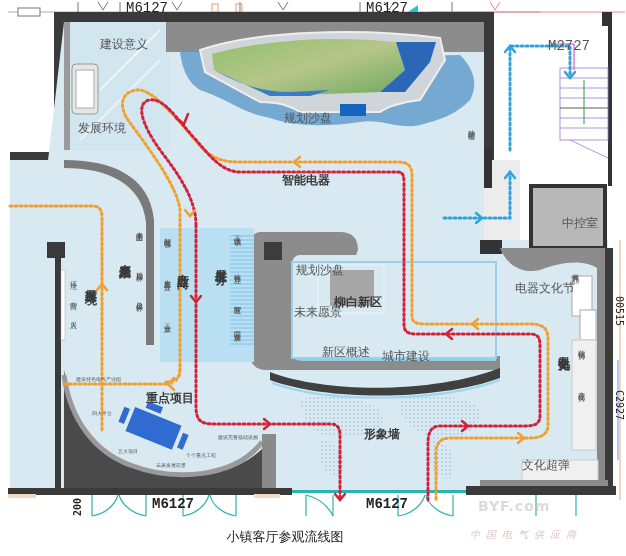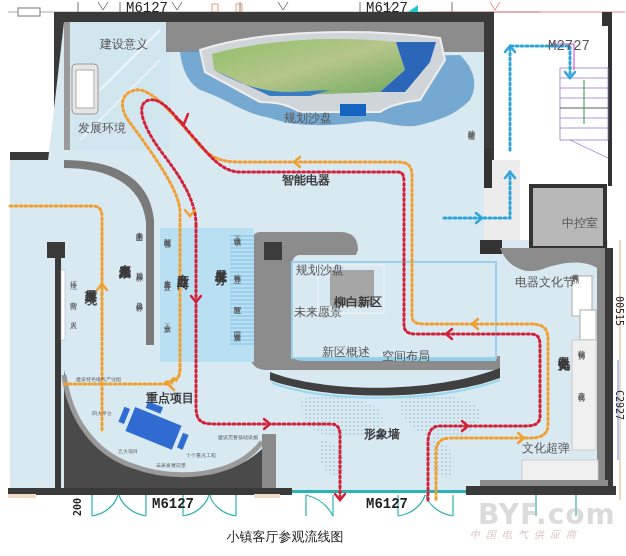--- a/index.html
+++ b/index.html
@@ -1,21 +1,21 @@
 <!DOCTYPE html>
 <html><head>
 <meta charset="utf-8">
 <style>
   html, body { margin:0; padding:0; background:#ffffff; }
   body { width:626px; height:556px; position:relative; overflow:hidden;
          font-family:"DejaVu Sans", sans-serif; }
   .abs { position:absolute; }
   .cap { position:absolute; left:0; top:528px; width:570px; text-align:center;
          font-size:13px; color:#222; }
-  .wm1 { position:absolute; left:478px; top:498px; font-size:28px; font-weight:bold;
+  .wm1 { position:absolute; left:478px; top:498px; font-size:14px; font-weight:bold;
          color:rgba(190,190,190,0.55); letter-spacing:1px; font-family:"DejaVu Sans", sans-serif; }
   .wm2 { position:absolute; left:470px; top:528px; font-size:10px; color:rgba(200,170,170,0.7);
          letter-spacing:6px; font-style:italic; }
 </style>
 </head>
 <body>
 
 <svg class="abs" width="626" height="520" viewBox="0 0 626 520" style="left:0;top:0;">
   <defs>
     <pattern id="mapdots" width="4" height="4" patternUnits="userSpaceOnUse">
@@ -257,29 +257,29 @@
 <span class="big" style="left:146px;top:390px;">重点项目</span>
 <span class="big" style="left:364px;top:426px;">形象墙</span>
 <span class="vbig" style="left:555px;top:346px;">电器文化</span>
 <span class="big" style="left:334px;top:294px;">柳白新区</span>
 
 <span class="lbl" style="left:100px;top:36px;">建设意义</span>
 <span class="lbl" style="left:78px;top:120px;">发展环境</span>
 <span class="lbl" style="left:284px;top:110px;">规划沙盘</span>
 <span class="vlbl" style="left:466px;top:124px;">功能定位</span>
 <span class="lbl" style="left:562px;top:215px;">中控室</span>
-<span class="lbl" style="left:515px;top:274px;">电器文化节</span>
+<span class="lbl" style="left:515px;top:280px;">电器文化节</span>
 <span class="vlbl" style="left:570px;top:268px;">优秀产品</span>
 <span class="vlbl" style="left:576px;top:344px;">营销优势</span>
 <span class="vlbl" style="left:576px;top:386px;">产业优势</span>
-<span class="lbl" style="left:522px;top:440px;">文化超弹</span>
+<span class="lbl" style="left:522px;top:457px;">文化超弹</span>
 <span class="lbl" style="left:296px;top:262px;">规划沙盘</span>
 <span class="lbl" style="left:294px;top:304px;">未来愿景</span>
 <span class="lbl" style="left:322px;top:344px;">新区概述</span>
-<span class="lbl" style="left:382px;top:348px;">空间布局</span>
+<span class="lbl" style="left:382px;top:348px;">城市建设</span>
 
 <span class="vlbl" style="left:68px;top:276px;">环境</span>
 <span class="vlbl" style="left:68px;top:296px;">商贸</span>
 <span class="vlbl" style="left:68px;top:316px;">人居</span>
 <span class="vlbl" style="left:134px;top:226px;">未来蓝图</span>
 <span class="vlbl" style="left:134px;top:266px;">近期目标</span>
 <span class="vlbl" style="left:134px;top:296px;">总体目标</span>
 <span class="vlbl" style="left:162px;top:232px;">智能电器</span>
 <span class="vlbl" style="left:162px;top:274px;">生产服务业</span>
 <span class="vlbl" style="left:162px;top:318px;">工业旅</span>

